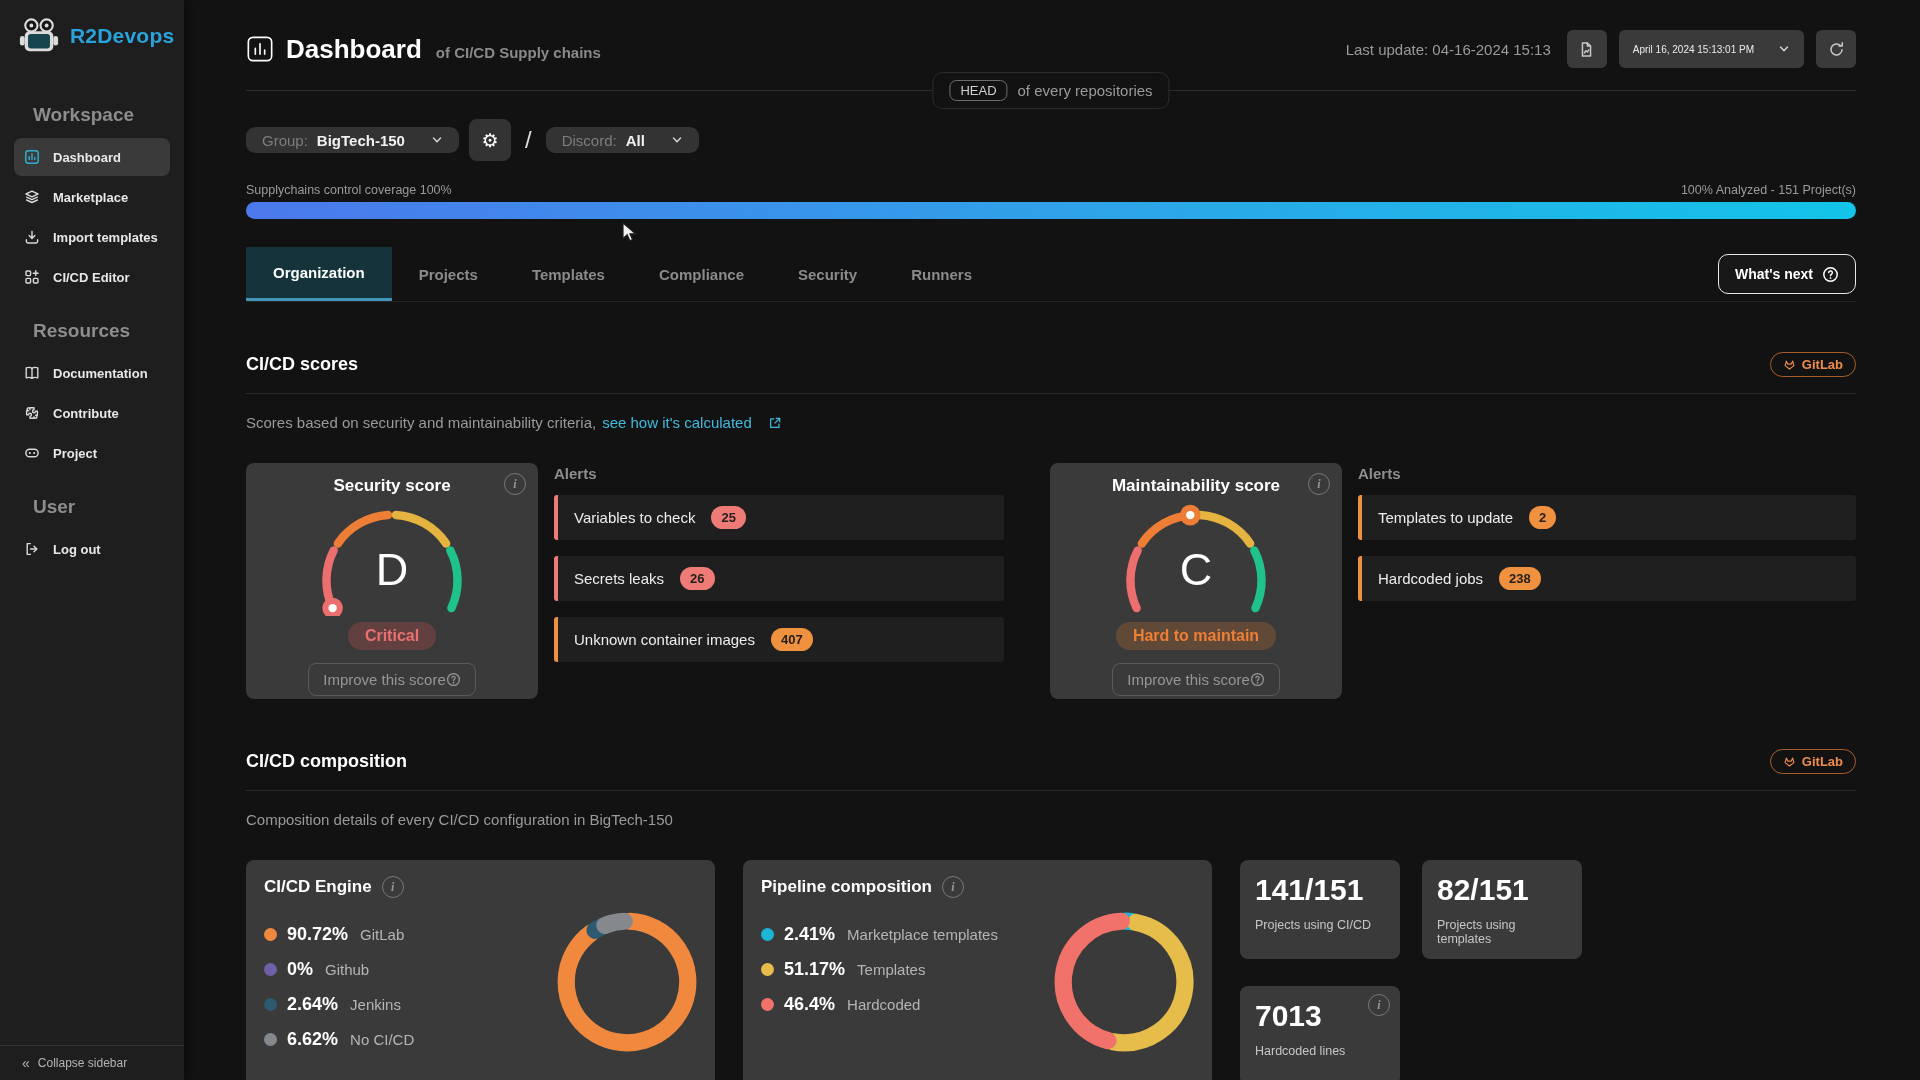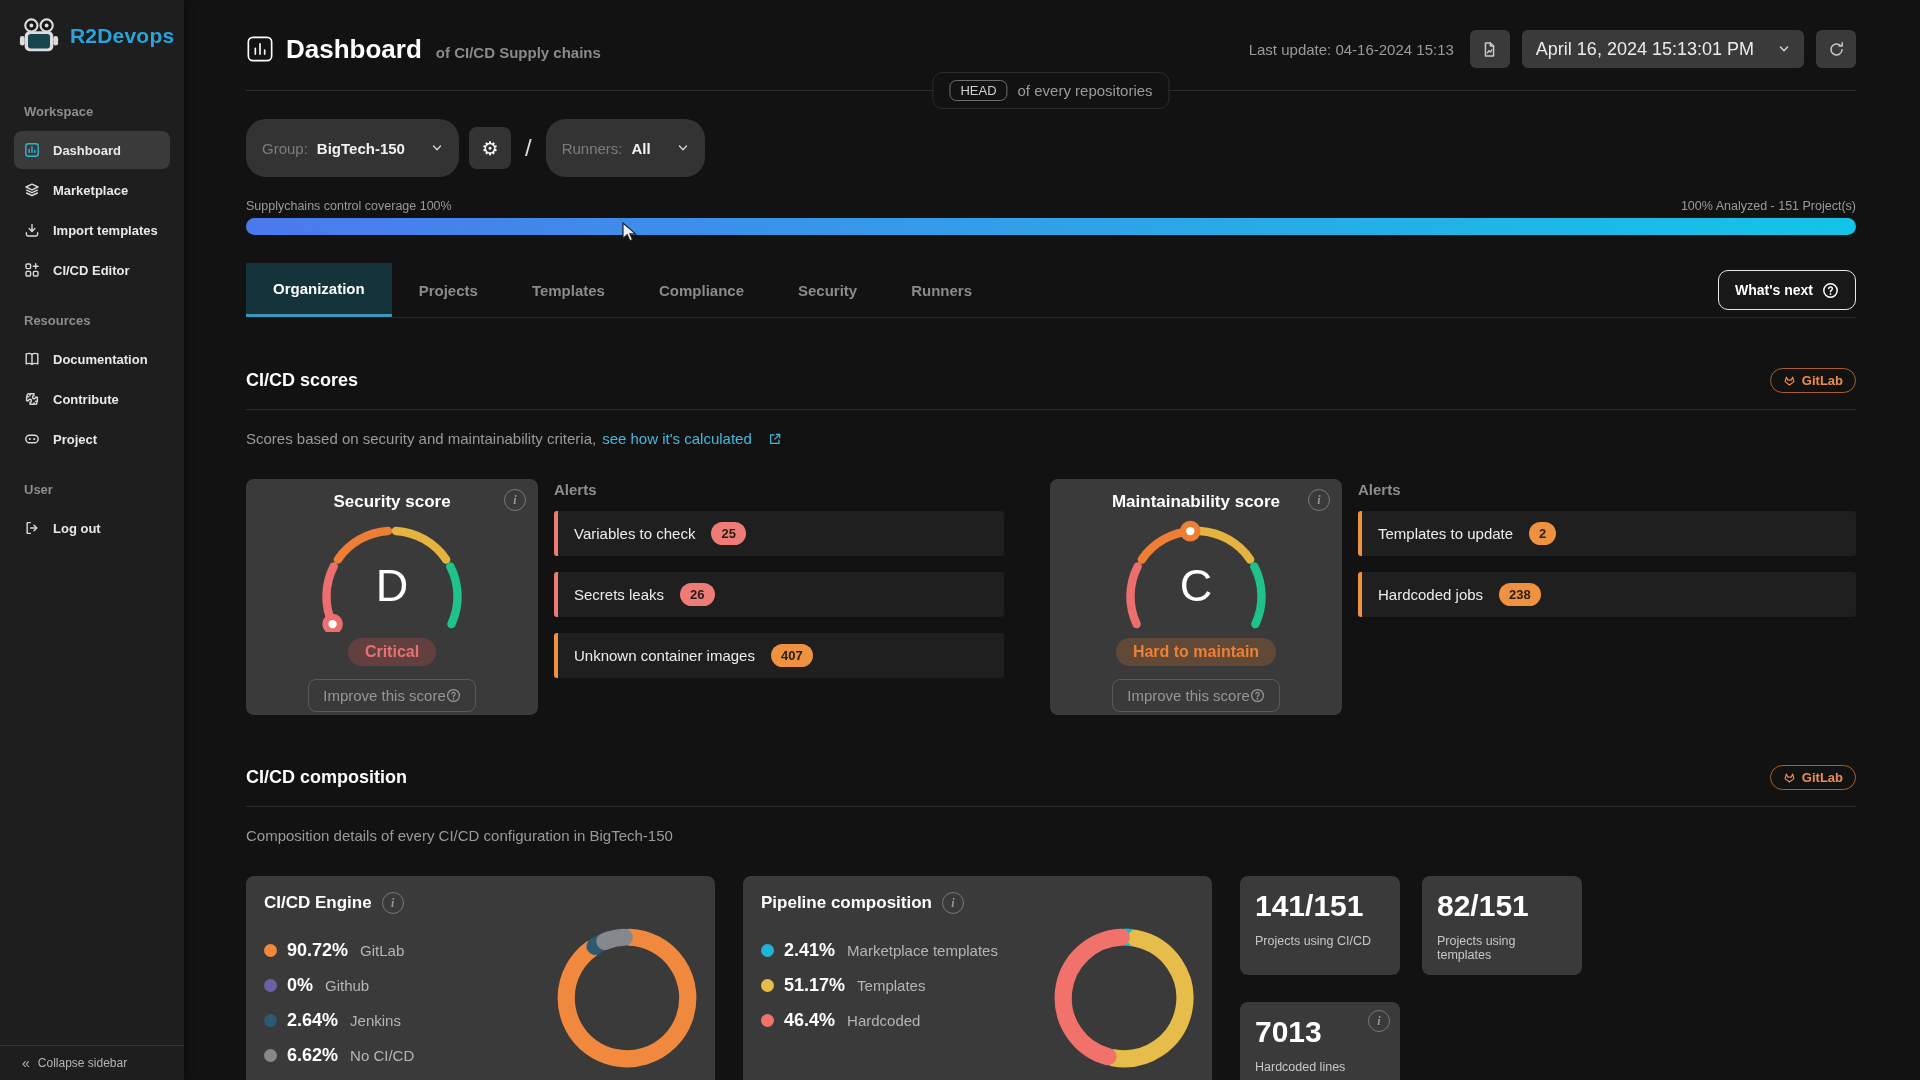--- a/index.html
+++ b/index.html
@@ -10,50 +10,50 @@
     -webkit-font-smoothing:antialiased;
   }
   .app{display:flex;width:1920px;height:1080px;position:relative;}
 
   
   .sidebar{width:184px;flex-shrink:0;background:#1e1e1e;position:relative;box-shadow:2px 0 8px rgba(0,0,0,.45);z-index:5;}
   .logo-row{display:flex;align-items:center;gap:10px;padding:16px 0 0 18px;cursor:pointer;}
   .brand{color:#2aa3dc;font-size:21px;font-weight:bold;letter-spacing:.2px;}
   .side-nav{margin-top:48px;}
   .nav-section{margin-bottom:24px;}
-  .nav-label{color:#8d8d8d;font-size:13px;font-weight:bold;padding:0 0 10px 24px;}
+  .nav-label{color:#8d8d8d;font-size:19px;font-weight:bold;padding:0 0 10px 33px;}
   .nav-item{margin:2px 14px;padding:0 10px;height:38px;border-radius:8px;display:flex;align-items:center;gap:13px;cursor:pointer;color:#e8e8e8;}
   .nav-item.active{background:#3a3a3a;}
   .nav-item .ic{width:16px;height:16px;stroke:#d9d9d9;}
   .nav-item.active .ic{stroke:#2fb3d1;}
   .nav-text{font-size:13px;font-weight:bold;}
   .collapse-bar{position:absolute;bottom:0;left:0;right:0;height:34px;border-top:1px solid #333;display:flex;align-items:center;gap:8px;padding-left:22px;color:#b5b5b5;font-size:12px;cursor:pointer;background:#1e1e1e;}
 
   
   main{flex:1;padding:0 64px 0 62px;position:relative;overflow:hidden;}
 
   .page-header{display:flex;justify-content:space-between;align-items:center;margin-top:30px;padding-bottom:22px;border-bottom:1px solid #2c2c2c;position:relative;}
   .title-wrap{display:flex;align-items:center;gap:12px;}
   .title-icon{width:28px;height:28px;stroke:#fff;}
   .page-title{font-size:26px;font-weight:bold;}
   .page-subtitle{font-size:15px;font-weight:bold;color:#8a8a8a;margin-left:2px;padding-top:6px;}
   .header-right{display:flex;align-items:center;gap:12px;}
   .last-update{color:#9a9a9a;font-size:15px;margin-right:4px;}
   .icon-btn{width:40px;height:38px;background:#3a3a3a;border:none;border-radius:6px;display:flex;align-items:center;justify-content:center;cursor:pointer;color:#c9c9c9;}
   .icon-btn .ic{width:17px;height:17px;stroke:#c9c9c9;}
   .date-select{height:38px;background:#3a3a3a;border-radius:6px;display:flex;align-items:center;padding:0 14px;gap:24px;cursor:pointer;}
-  .date-select .val{font-size:18px;color:#ececec;}
+  .date-select .val{font-size:10px;color:#ececec;}
   .chev{width:12px;height:12px;stroke:#d5d5d5;}
 
   .head-badge{position:absolute;left:50%;bottom:-19px;transform:translateX(-50%);background:#121212;border:1px solid #2c2c2c;border-radius:10px;padding:7px 16px;display:flex;align-items:center;gap:10px;}
   .head-pill{border:1px solid #6e6e6e;border-radius:7px;padding:2px 10px;color:#cfcfcf;font-size:13px;}
   .head-text{color:#9a9a9a;font-size:15px;}
 
   .filters{margin-top:28px;display:flex;align-items:center;gap:10px;}
-  .select-box{height:58px;background:#333;border-radius:20px;display:flex;align-items:center;padding:0 16px;cursor:pointer;}
+  .select-box{height:26px;background:#333;border-radius:9px;display:flex;align-items:center;padding:0 16px;cursor:pointer;}
   .select-box .lbl{color:#7d7d7d;font-size:15px;}
   .select-box .val{color:#f2f2f2;font-size:15px;margin-left:9px;font-weight:bold;}
   .select-box .chev{margin-left:26px;}
   .gear-btn{width:42px;height:42px;background:#333;border:none;border-radius:8px;color:#fff;font-size:19px;cursor:pointer;display:flex;align-items:center;justify-content:center;}
   .slash{color:#dcdcdc;font-size:24px;font-weight:300;margin:0 4px;}
 
   .coverage-labels{margin-top:22px;display:flex;justify-content:space-between;color:#9a9a9a;font-size:12.5px;}
   .progress{margin-top:5px;height:17px;border-radius:9px;background:linear-gradient(90deg,#4b79ed 0%,#2da5e8 55%,#13c4e8 100%);}
 
   .tabs-row{margin-top:28px;display:flex;align-items:stretch;height:54px;border-bottom:1px solid #262626;}
@@ -250,21 +250,21 @@
         <span class="val">BigTech-150</span>
         <svg class="chev ic" viewBox="0 0 12 12">
             <path d="M2.5 4 6 7.8 9.5 4"></path>
           </svg>
       </div>
       <button class="gear-btn">
           <span>⚙</span>
         </button>
       <span class="slash">/</span>
       <div class="select-box">
-        <span class="lbl">Runners:</span>
+        <span class="lbl">Discord:</span>
         <span class="val">All</span>
         <svg class="chev ic" viewBox="0 0 12 12">
             <path d="M2.5 4 6 7.8 9.5 4"></path>
           </svg>
       </div>
     </div>
 
     <div class="coverage-labels">
       <span>Supplychains control coverage 100%</span>
       <span>100% Analyzed - 151 Project(s)</span>

